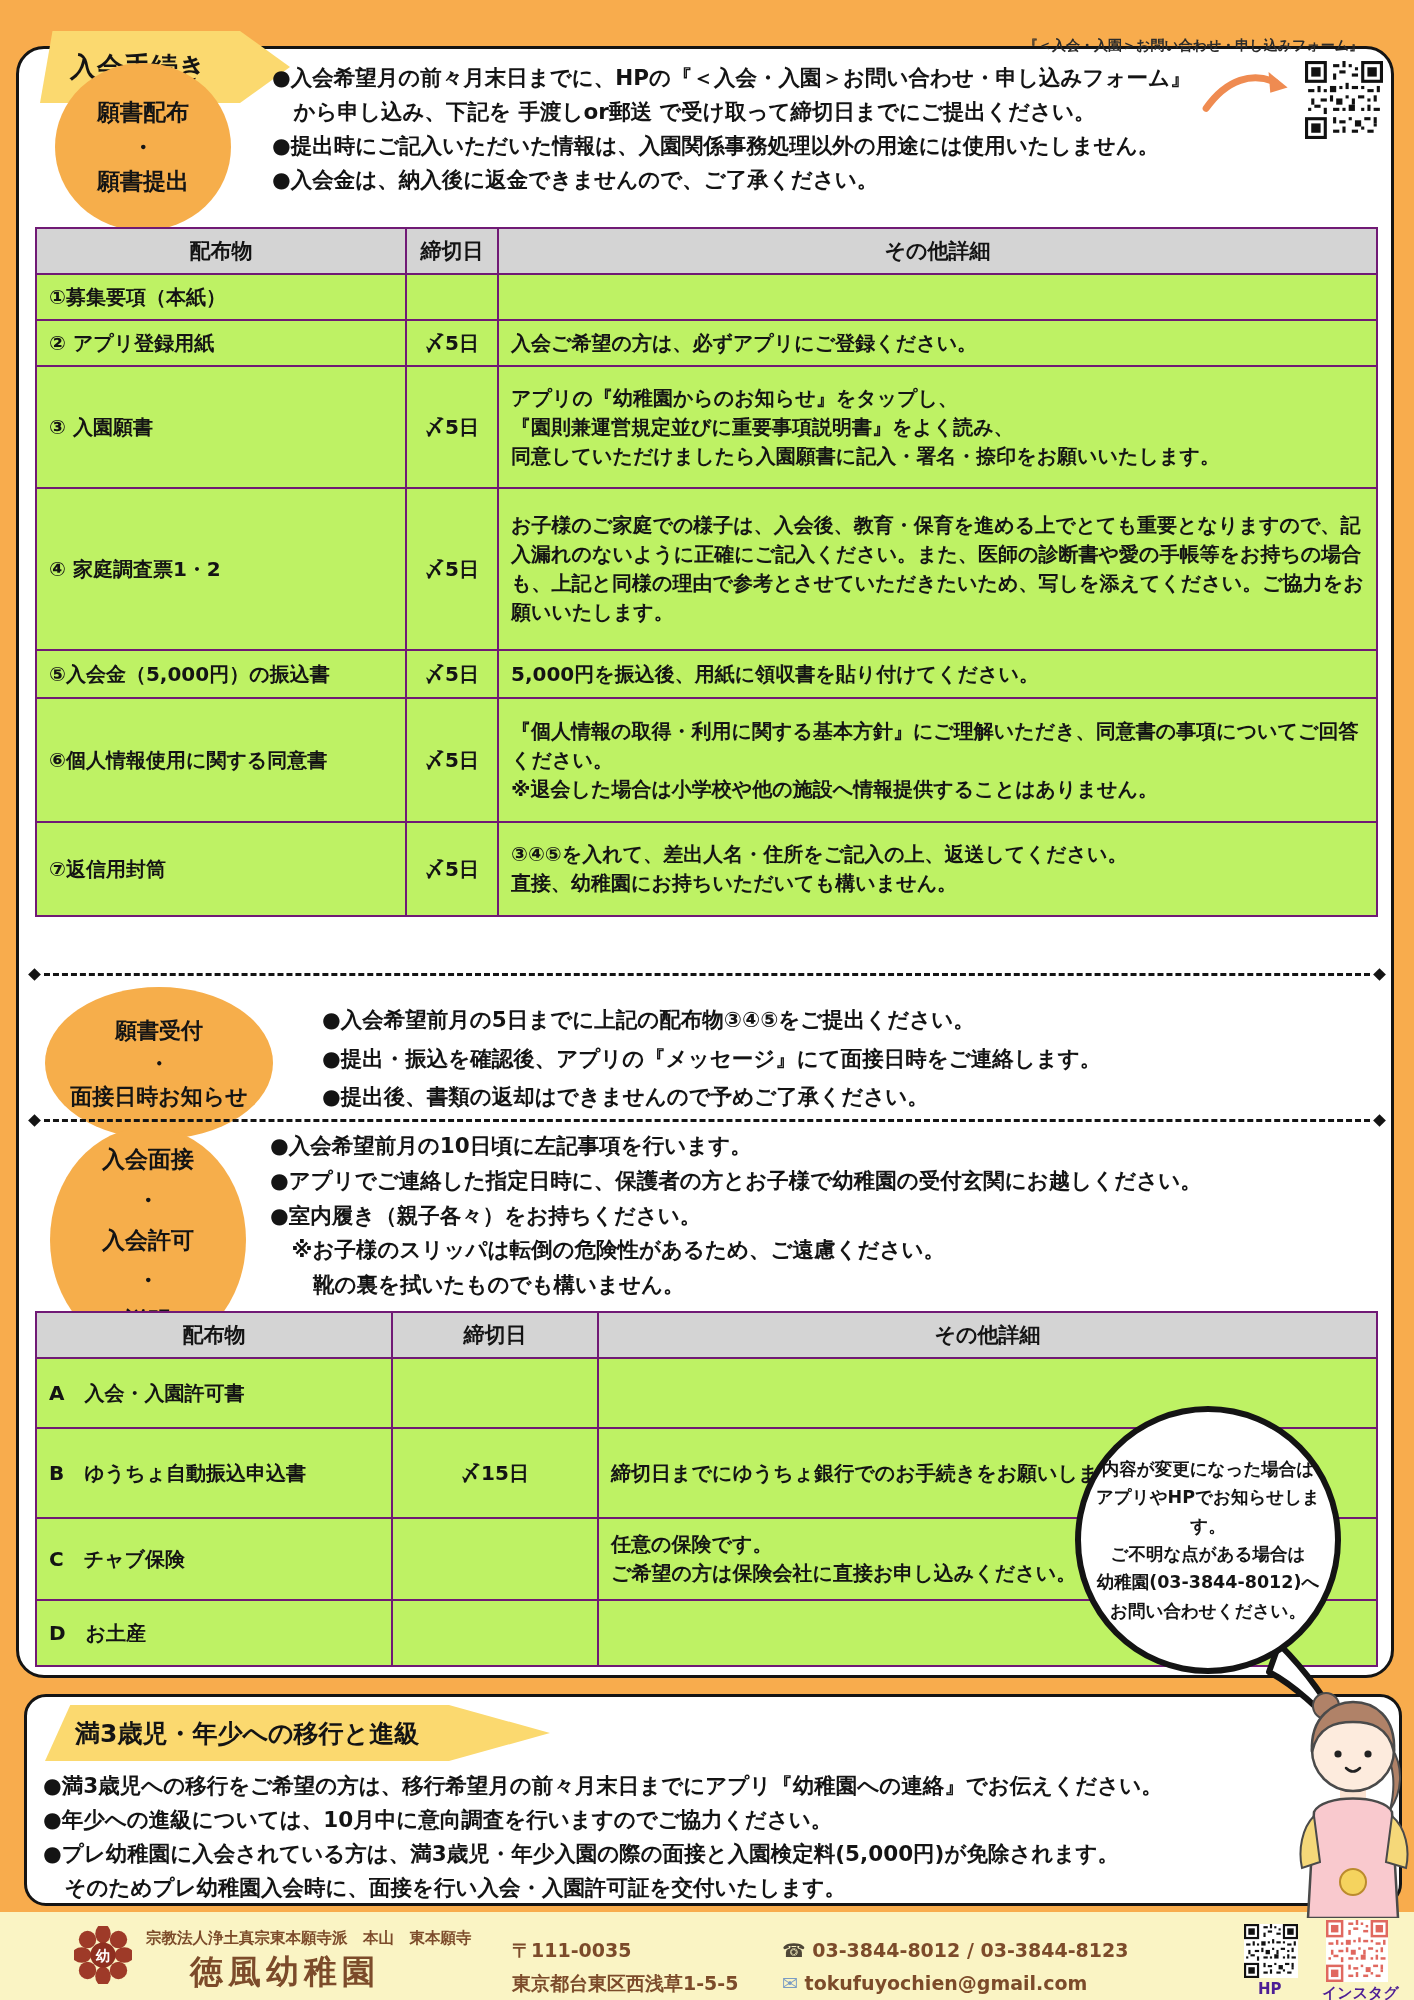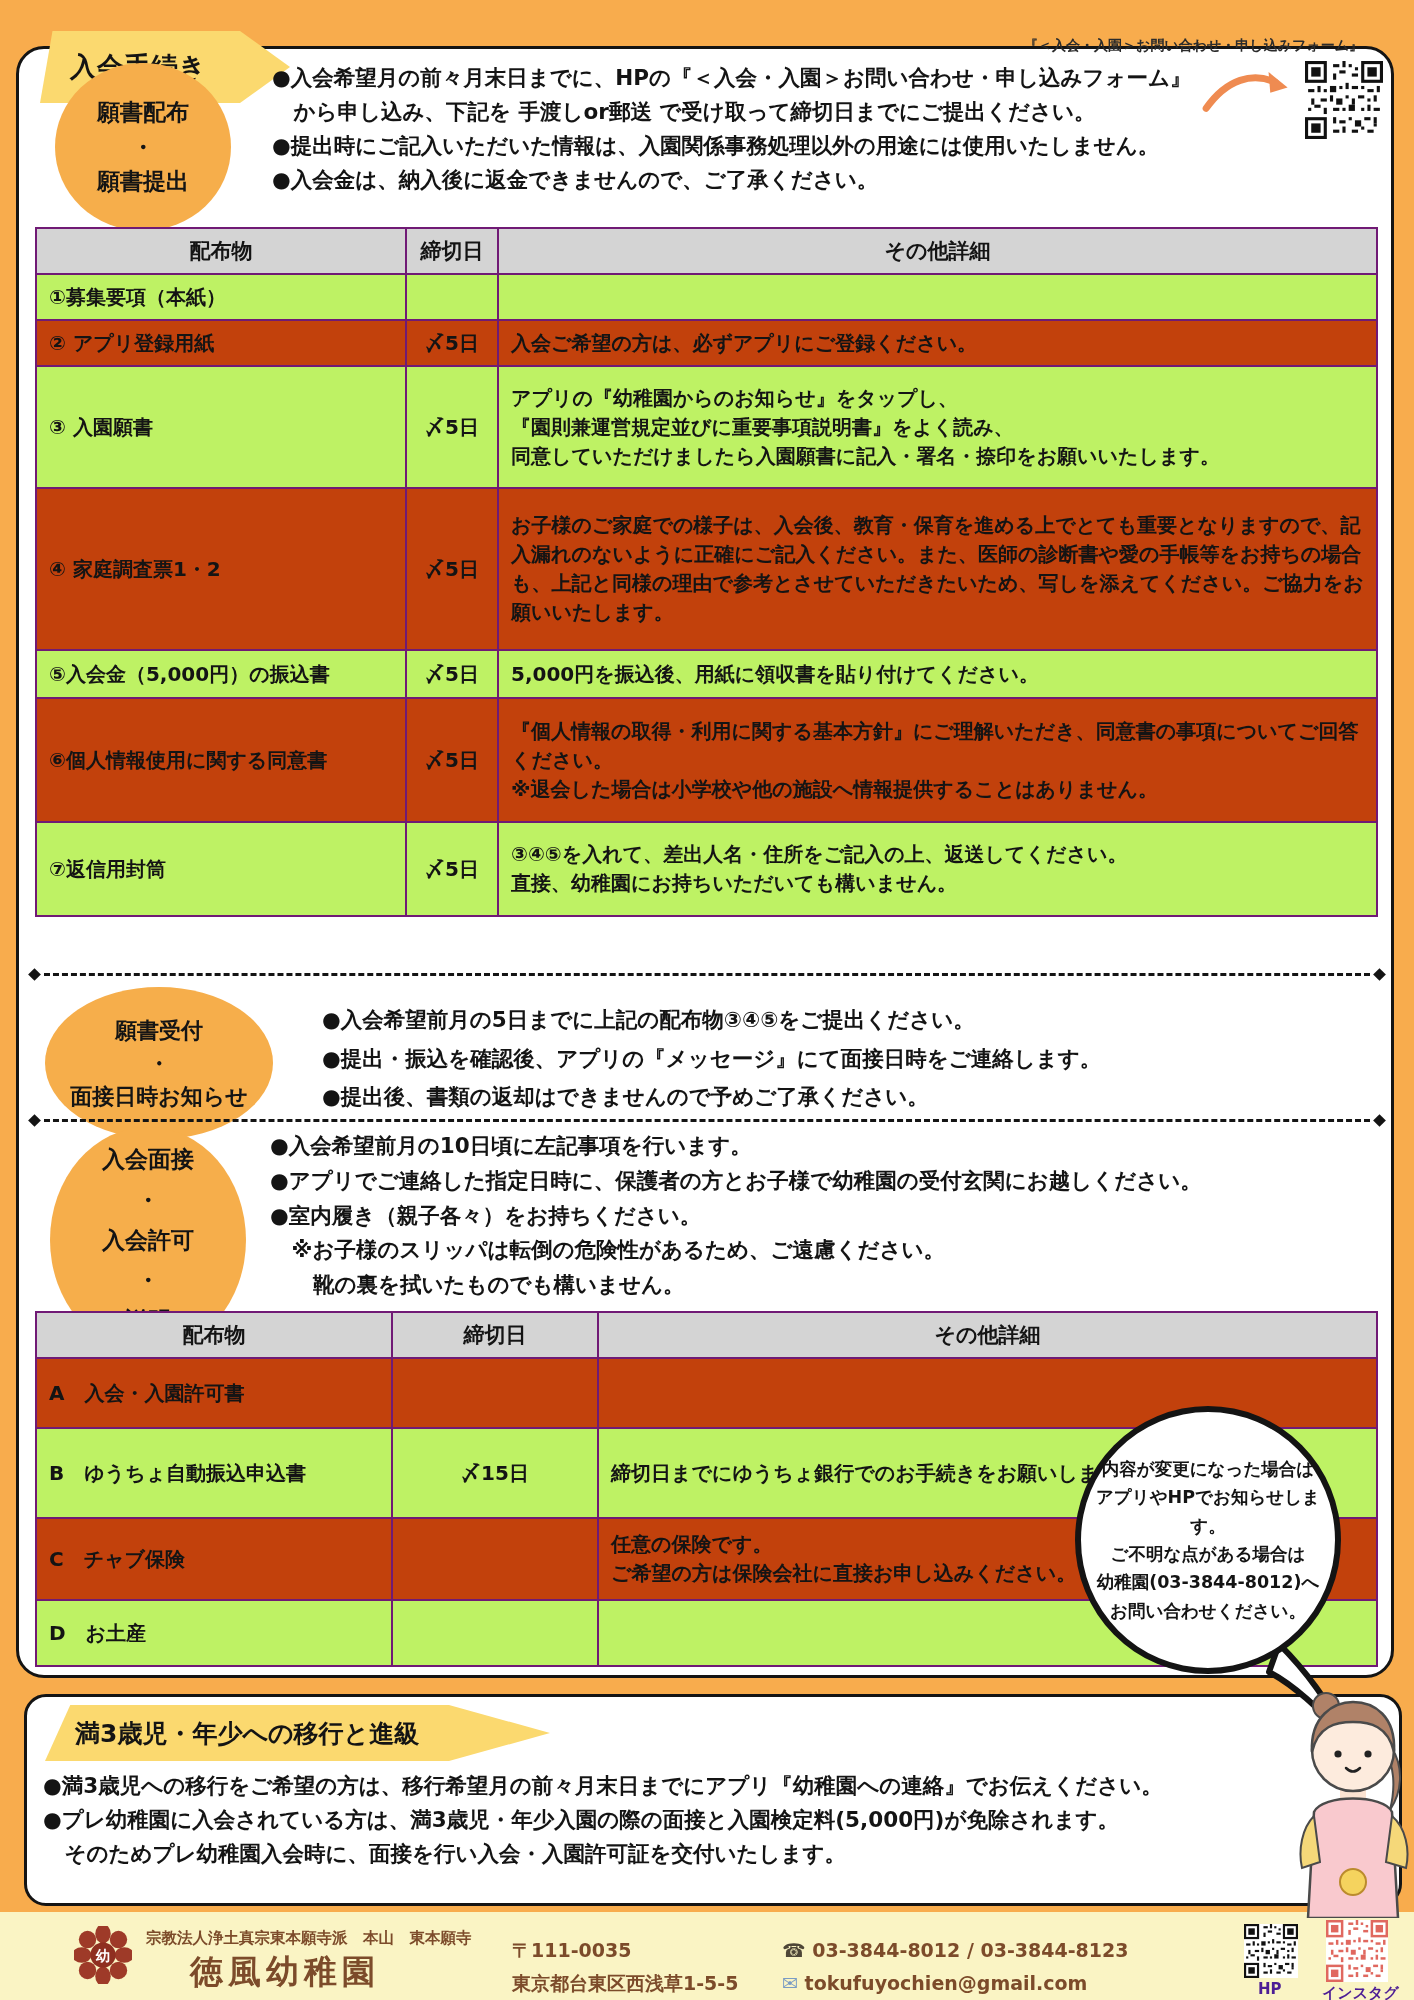--- a/index.html
+++ b/index.html
@@ -46,21 +46,21 @@
   table { border-collapse:collapse; table-layout:fixed; position:absolute;
           border:2px solid #3c3c3c; background:#fff; }
   .table1 { left:16px; top:178px;  width:1343px; }
   .table2 { left:16px; top:1262px; width:1343px; }
   th, td { border:2px solid #701a75; }
   th { background:#D4D4D4; font-size:21px; text-align:center; height:46px; }
   td { font-size:20px; line-height:1.45; padding:6px 12px; vertical-align:middle; }
   td.item { padding-left:12px; }
   td.deadline { text-align:center; padding:6px 2px; }
   tr.light td { background:#bef264; }
-  tr.dark  td { background:#c2410c; }
+  tr.dark  td { background:#bef264; }
 
   
   .divider { position:absolute; left:11px; width:1354px; height:10px;
              display:flex; align-items:center; gap:5px; }
   .divider .line { flex:1; border-top:3px dashed #141414; }
   .divider .dia  { width:9px; height:9px; background:#141414; transform:rotate(45deg); }
   .divider1 { top:920px; }
   .divider2 { top:1066px; }
 
   
@@ -323,20 +323,21 @@
   <svg class="bubble-tail" viewBox="0 0 100 105">
     <path d="M14,2 C42,30 62,58 84,98 C58,72 34,46 4,30 Z" fill="#fff" stroke="#141414" stroke-width="6" stroke-linejoin="round"></path>
   </svg>
 
   <div class="panel panel-bottom">
     <div class="banner banner2">
       <span>満3歳児・年少への移行と進級</span>
     </div>
     <div class="bullets4">
       <div class="ml">●満3歳児への移行をご希望の方は、移行希望月の前々月末日までにアプリ『幼稚園への連絡』でお伝えください。</div>
+      <div class="ml">●年少への進級については、10月中に意向調査を行いますのでご協力ください。</div>
       <div class="ml">●プレ幼稚園に入会されている方は、満3歳児・年少入園の際の面接と入園検定料(5,000円)が免除されます。</div>
       <div class="ml">　そのためプレ幼稚園入会時に、面接を行い入会・入園許可証を交付いたします。</div>
     </div>
   </div>
 
   <svg class="girl" viewBox="0 0 116 226">
     <path d="M96,56 C108,76 106,100 94,118 C100,94 98,72 88,58 Z" fill="#B08268" stroke="#4a4a4a" stroke-width="2"></path>
     <circle cx="30" cy="14" r="13" fill="#B08268" stroke="#4a4a4a" stroke-width="2"></circle>
     <rect x="44" y="86" width="26" height="26" fill="#FBE3D2"></rect>
     <path d="M18,120 C26,102 88,102 96,120 L102,226 L12,226 Z" fill="#F9C9CE" stroke="#4a4a4a" stroke-width="2.5"></path>

